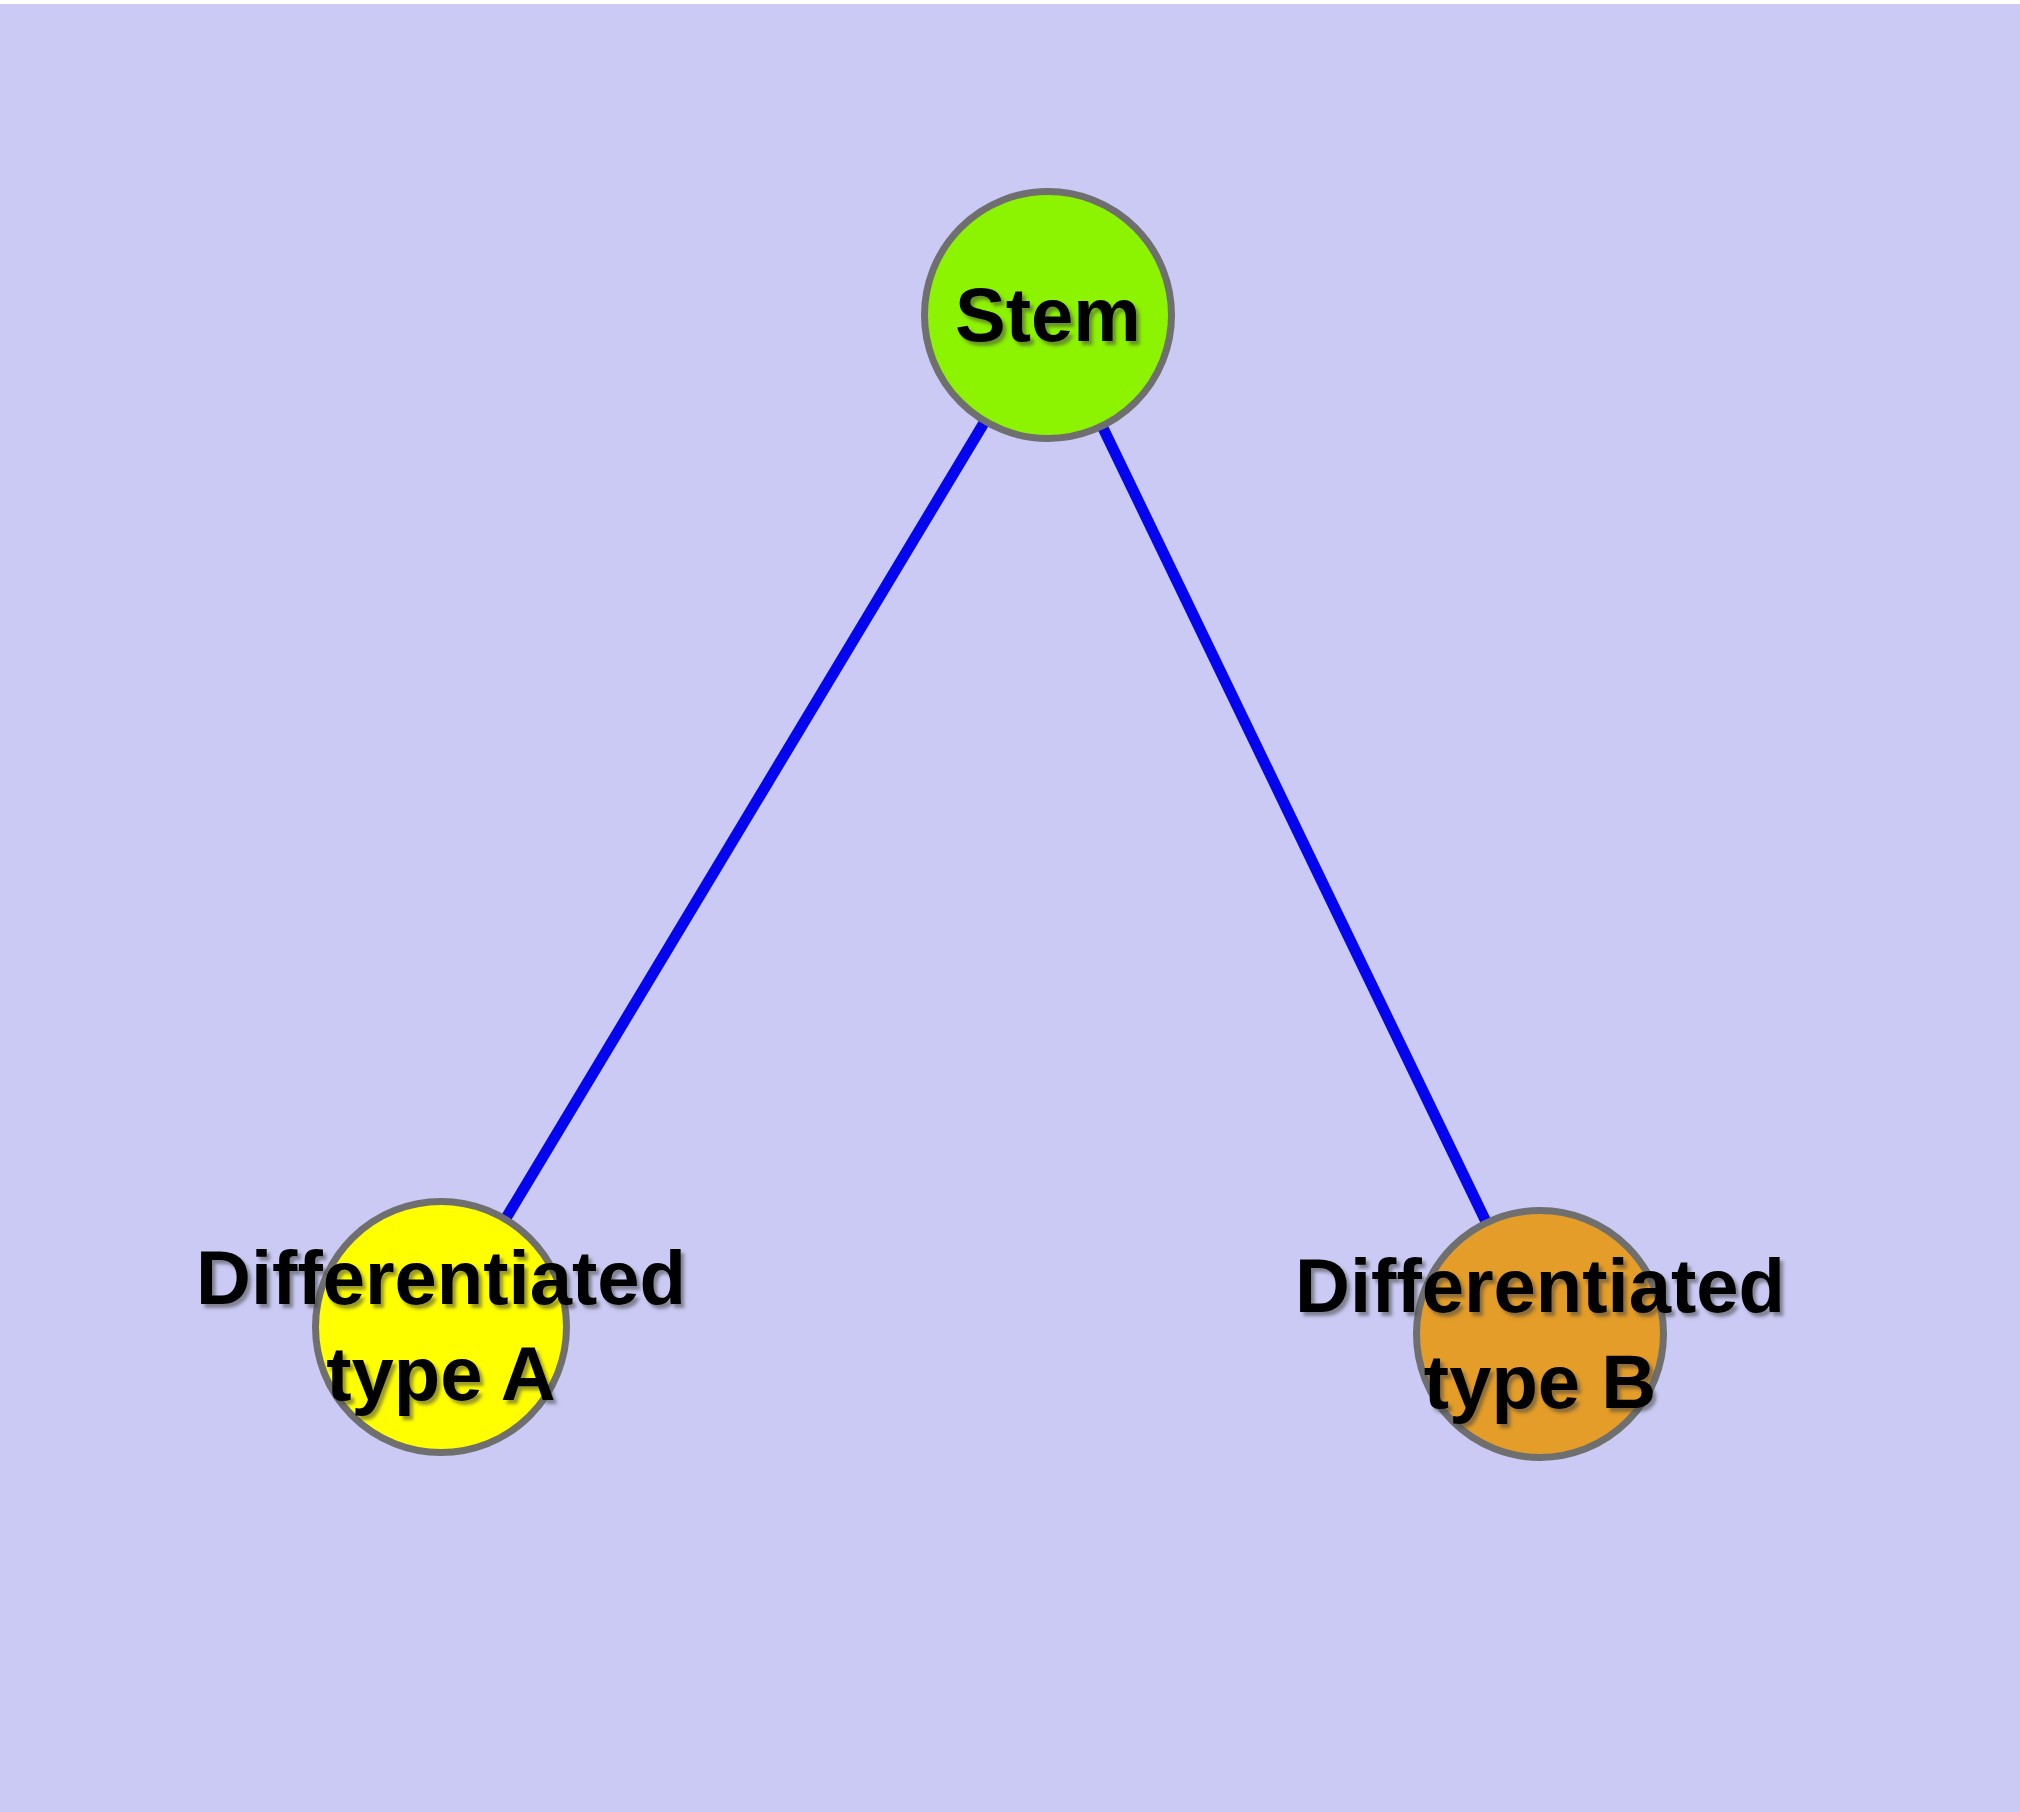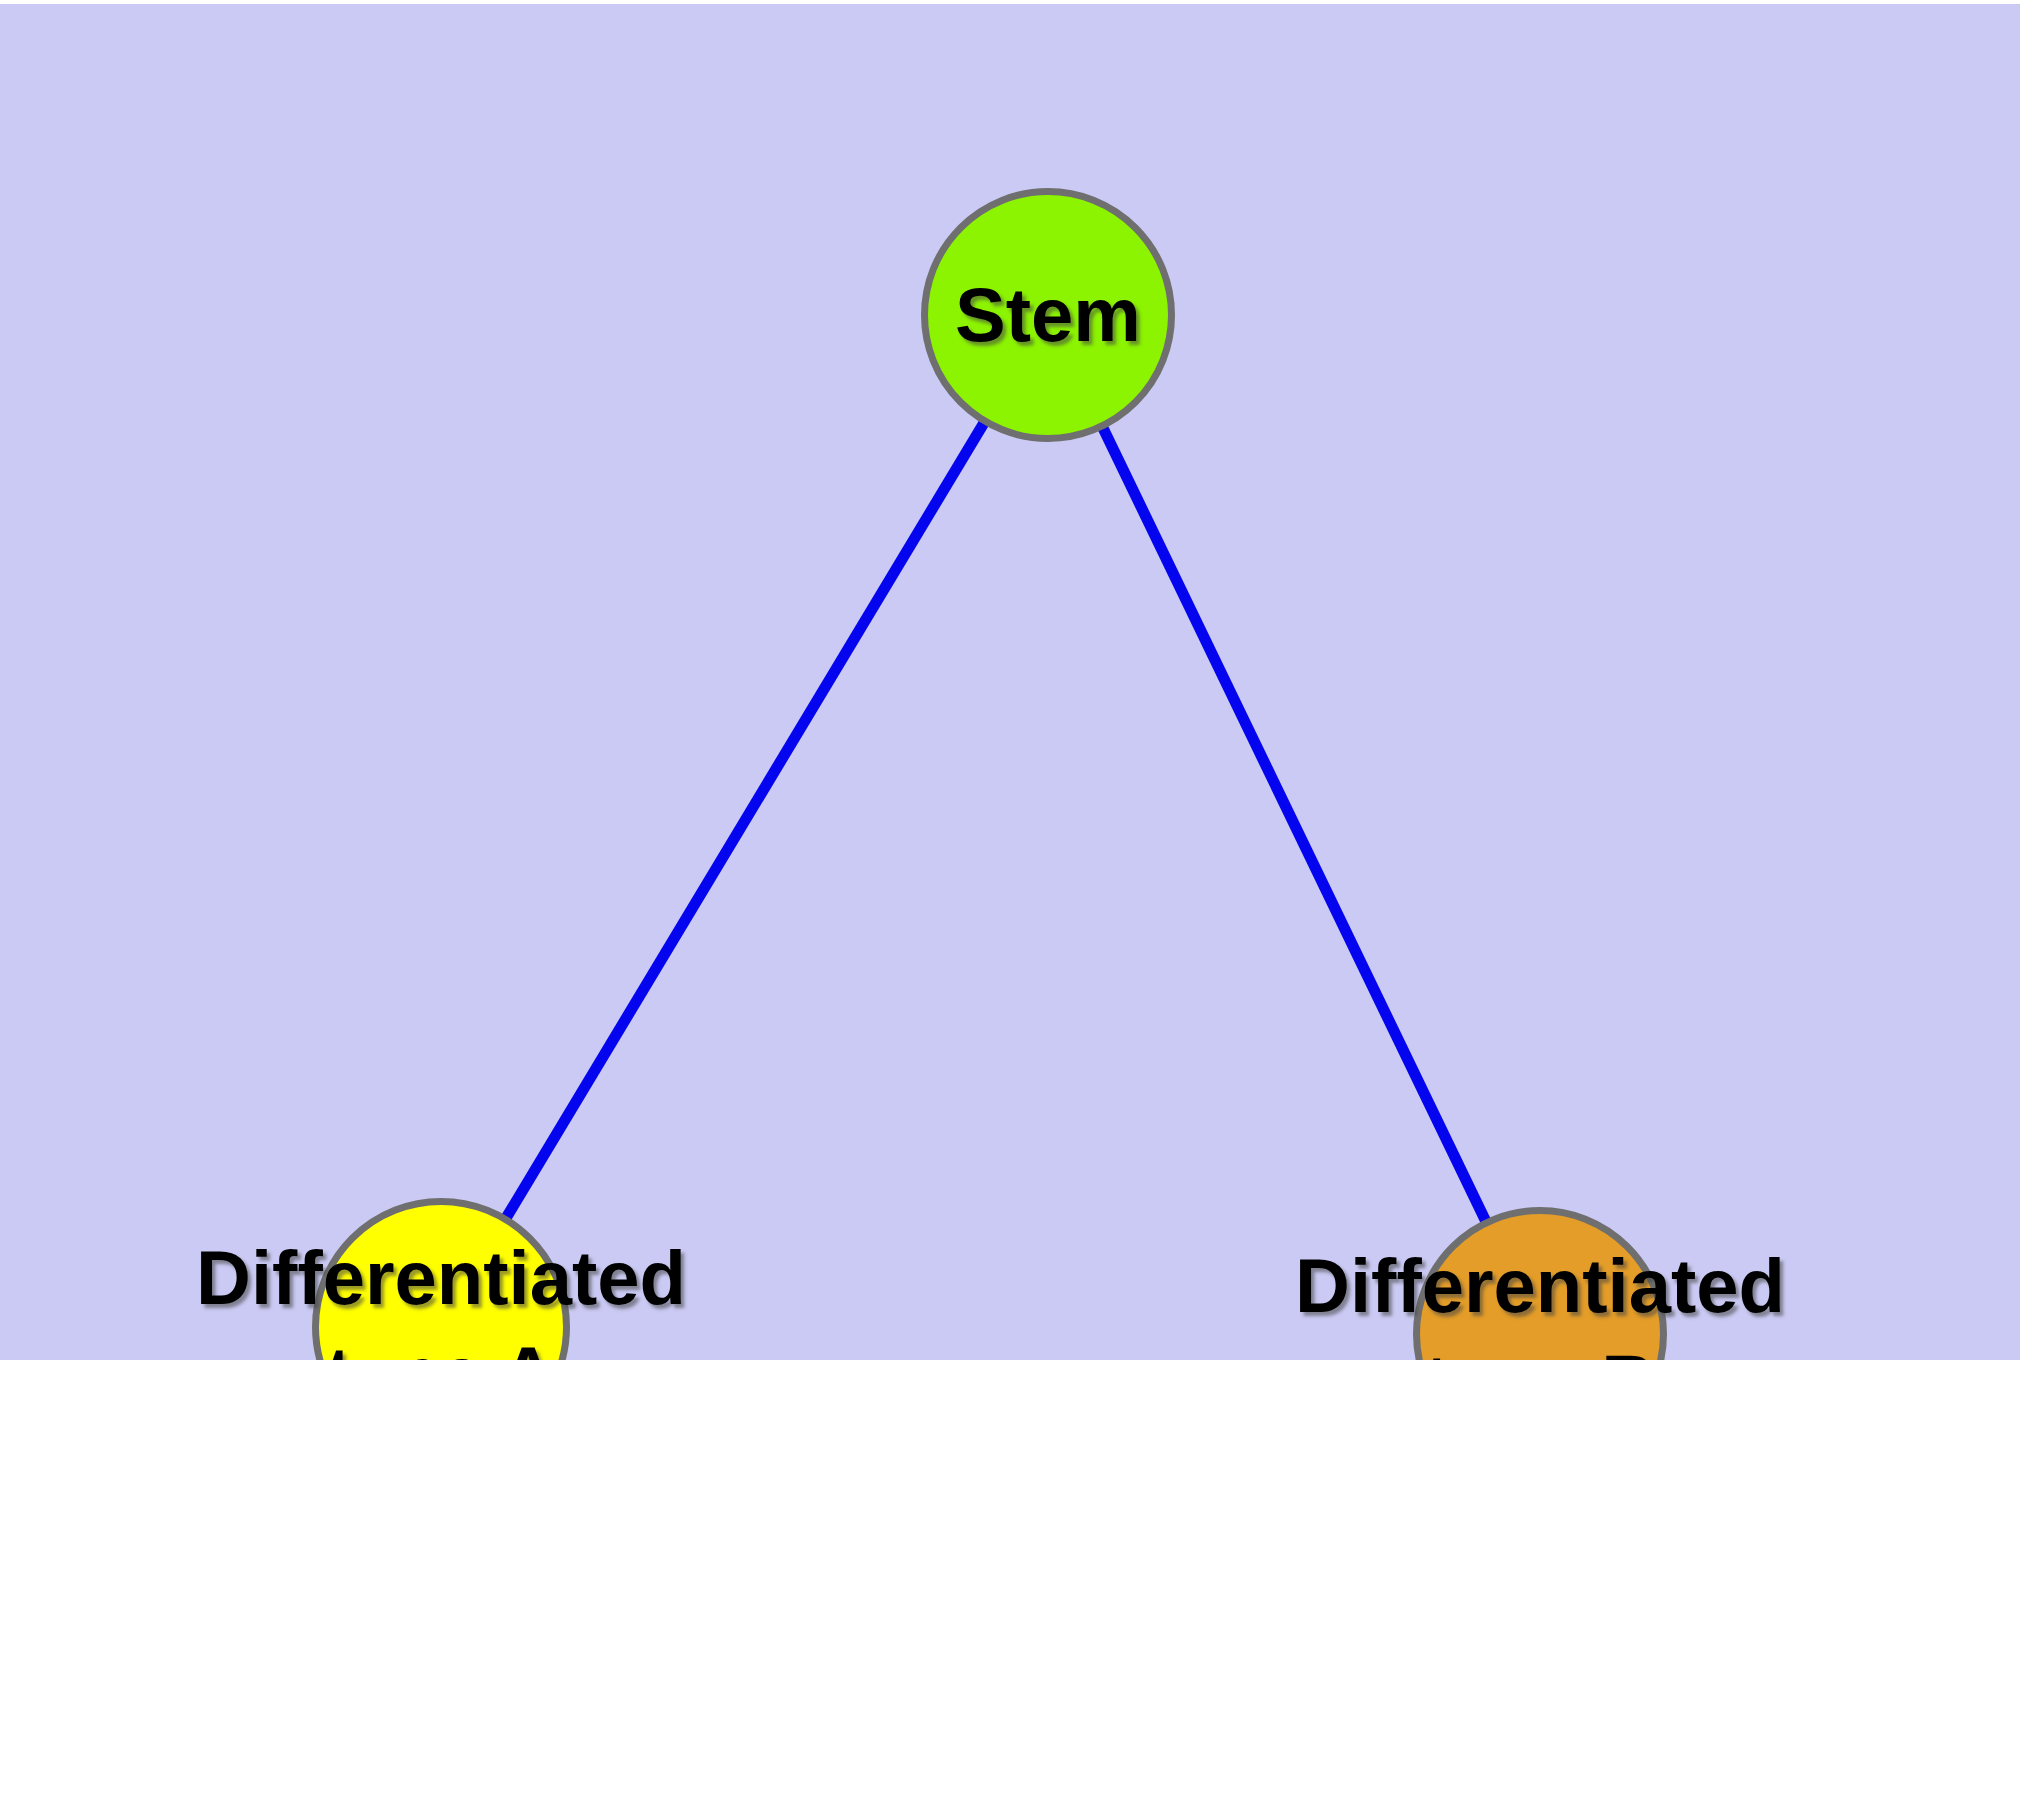--- a/index.html
+++ b/index.html
@@ -3,21 +3,21 @@
 <meta charset="utf-8">
 <style>
   html, body {
     margin: 0;
     padding: 0;
     background: #ffffff;
   }
   .canvas {
     position: relative;
     width: 2021px;
-    height: 1360px;
+    height: 1812px;
     overflow: hidden;
     font-family: "Liberation Sans", "DejaVu Sans", sans-serif;
   }
   .top-strip {
     position: absolute;
     left: 0; top: 0;
     width: 100%;
     height: 4.2px;
     z-index: 5;
   }

